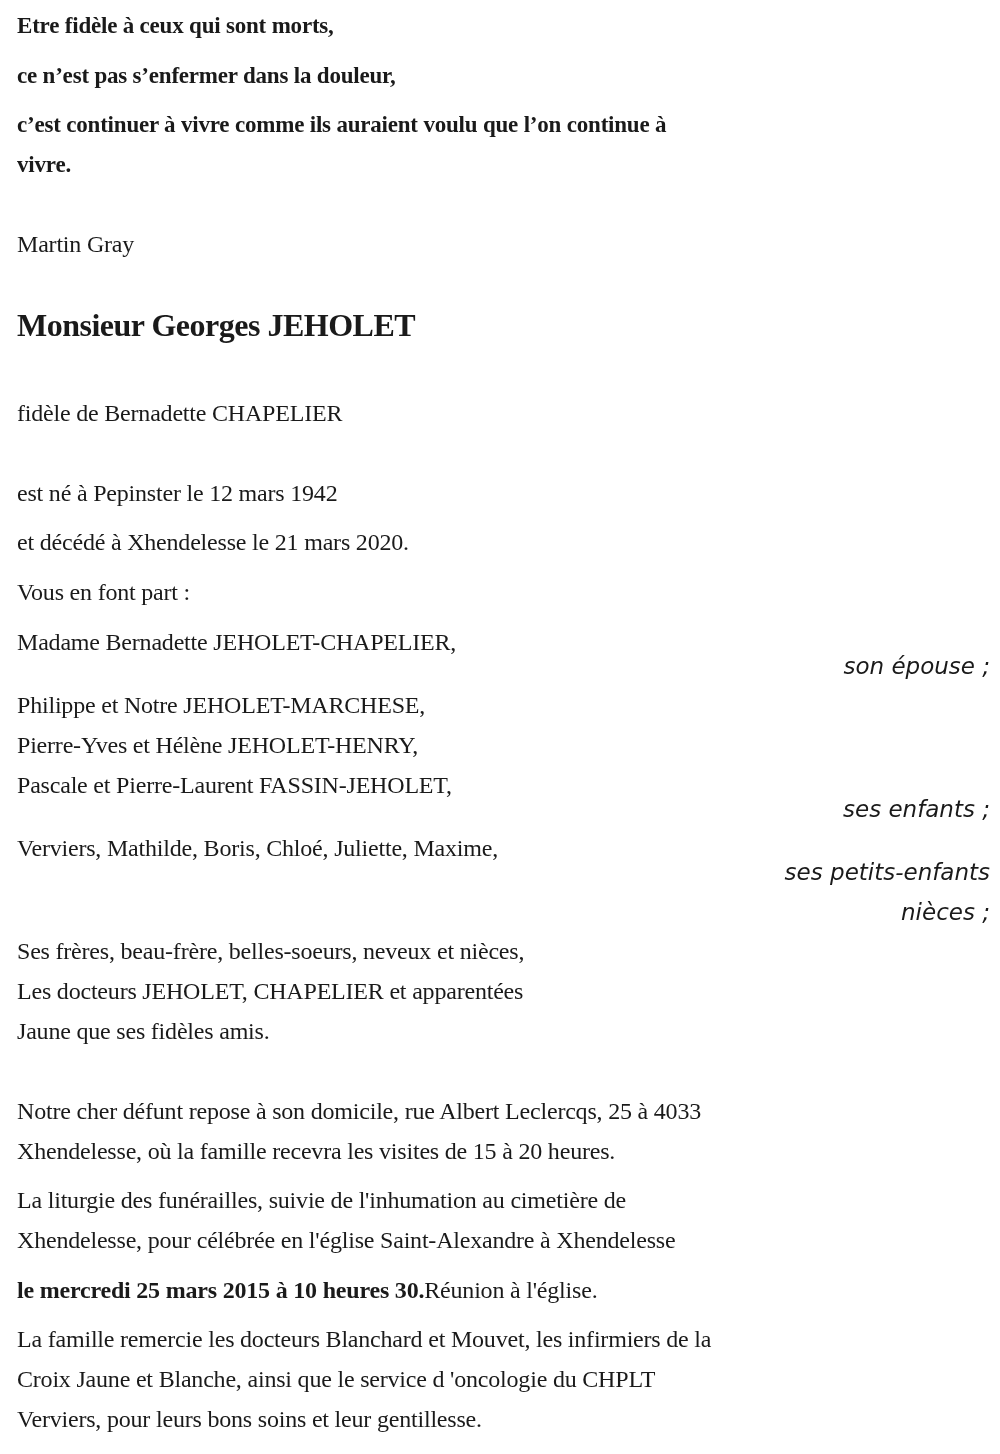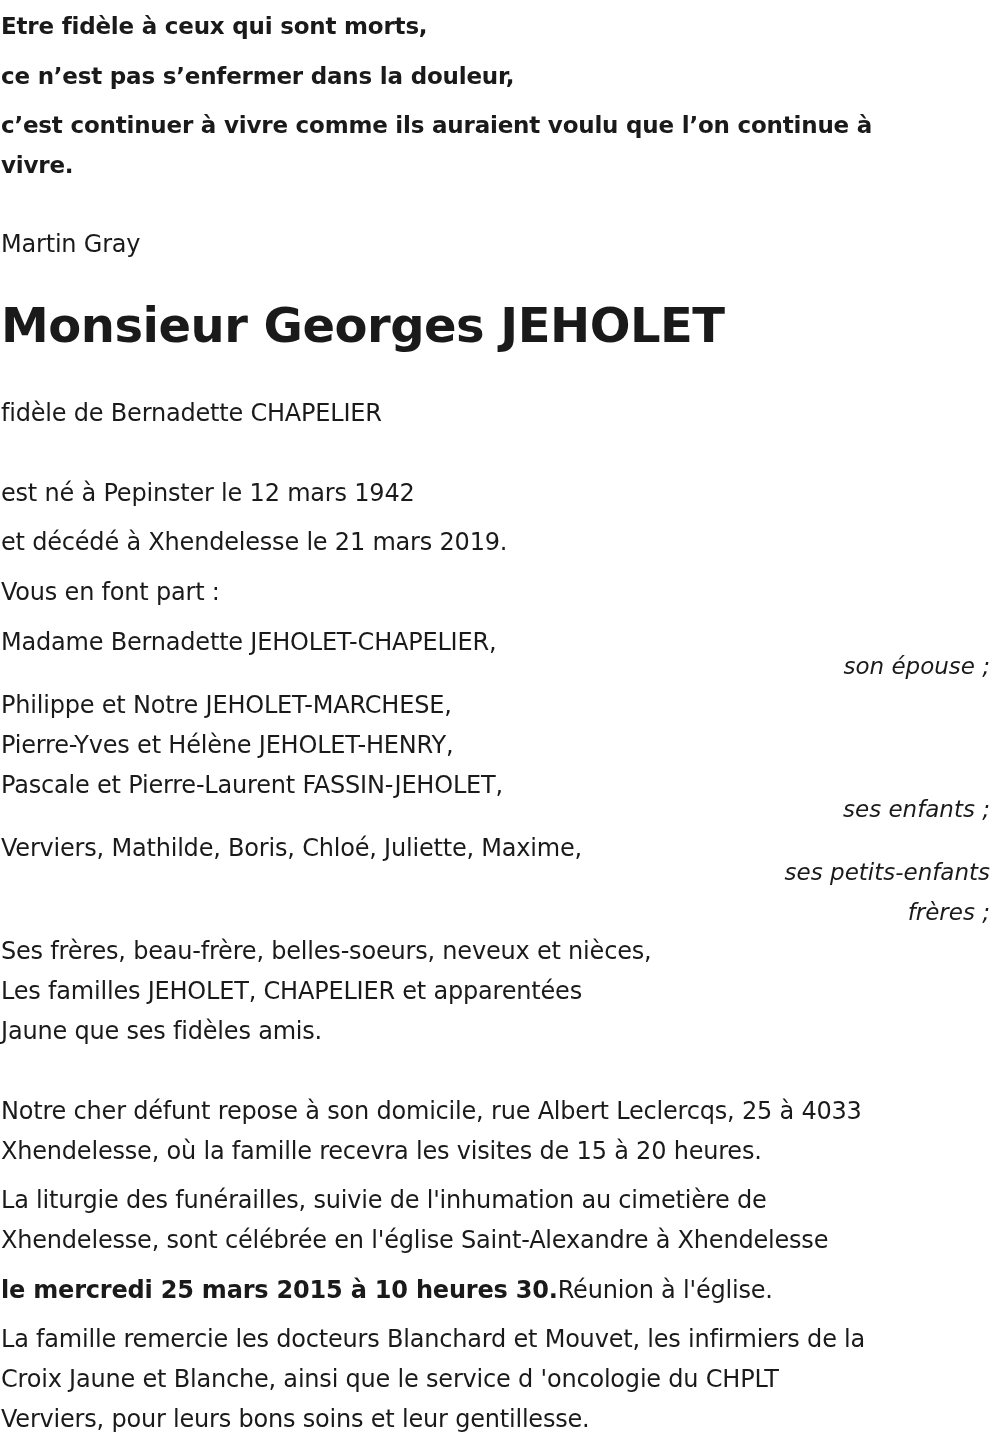--- a/index.html
+++ b/index.html
@@ -10,30 +10,31 @@
     body {
       width: 1000px;
       height: 1454px;
       position: relative;
       overflow: hidden;
       color: #1a1a1a;
       font-family: "DejaVu Sans", sans-serif;
     }
     .line {
       position: absolute;
-      left: 1px;
+      left: 17px;
       white-space: nowrap;
       font-size: 24px;
       line-height: 28px;
       letter-spacing: -0.2px;
+      font-family: Liberation Serif, serif;
     }
     .bold { font-weight: bold; }
     .quote { font-size: 23px; }
     .title {
-      font-size: 48px;
+      font-size: 32px;
       line-height: 42px;
       font-weight: bold;
       letter-spacing: -0.5px;
     }
     .right {
       position: absolute;
       right: 10px;
       white-space: nowrap;
       font-size: 23px;
       line-height: 28px;
@@ -48,56 +49,56 @@
   <div class="line bold quote" style="top:12px">Etre fidèle à ceux qui sont morts,</div>
   <div class="line bold quote" style="top:62px">ce n’est pas s’enfermer dans la douleur,</div>
   <div class="line bold quote" style="top:111px">c’est continuer à vivre comme ils auraient voulu que l’on continue à</div>
   <div class="line bold quote" style="top:151px">vivre.</div>
   <div class="line" style="top:230px">Martin Gray</div>
 </div>
 
 <div class="line title" style="top:304px">Monsieur Georges JEHOLET</div>
 <div class="line" style="top:399px">fidèle de Bernadette CHAPELIER</div>
 <div class="line" style="top:479px">est né à Pepinster le 12 mars 1942</div>
-<div class="line" style="top:528px">et décédé à Xhendelesse le 21 mars 2019.</div>
+<div class="line" style="top:528px">et décédé à Xhendelesse le 21 mars 2020.</div>
 
 <div class="line" style="top:578px">Vous en font part :</div>
 
 <div>
   <div class="line" style="top:628px">Madame Bernadette JEHOLET-CHAPELIER,</div>
   <div class="right" style="top:652px">son épouse ;</div>
 </div>
 
 <div>
   <div class="line" style="top:691px">Philippe et Notre JEHOLET-MARCHESE,</div>
   <div class="line" style="top:731px">Pierre-Yves et Hélène JEHOLET-HENRY,</div>
   <div class="line" style="top:771px">Pascale et Pierre-Laurent FASSIN-JEHOLET,</div>
   <div class="right" style="top:795px">ses enfants ;</div>
 </div>
 
 <div>
   <div class="line" style="top:834px">Verviers, Mathilde, Boris, Chloé, Juliette, Maxime,</div>
   <div class="right" style="top:858px">ses petits-enfants</div>
-  <div class="right" style="top:898px">frères ;</div>
+  <div class="right" style="top:898px">nièces ;</div>
 </div>
 
 <div>
   <div class="line" style="top:937px">Ses frères, beau-frère, belles-soeurs, neveux et nièces,</div>
-  <div class="line" style="top:977px">Les familles JEHOLET, CHAPELIER et apparentées</div>
+  <div class="line" style="top:977px">Les docteurs JEHOLET, CHAPELIER et apparentées</div>
   <div class="line" style="top:1017px">Jaune que ses fidèles amis.</div>
 </div>
 
 <div>
   <div class="line" style="top:1097px">Notre cher défunt repose à son domicile, rue Albert Leclercqs, 25 à 4033</div>
   <div class="line" style="top:1137px">Xhendelesse, où la famille recevra les visites de 15 à 20 heures.</div>
 </div>
 
 <div>
   <div class="line" style="top:1186px">La liturgie des funérailles, suivie de l'inhumation au cimetière de</div>
-  <div class="line" style="top:1226px">Xhendelesse, sont célébrée en l'église Saint-Alexandre à Xhendelesse</div>
+  <div class="line" style="top:1226px">Xhendelesse, pour célébrée en l'église Saint-Alexandre à Xhendelesse</div>
 </div>
 
 <div class="line" style="top:1276px">
   <span class="bold">le mercredi 25 mars 2015 à 10 heures 30.</span><span>Réunion à l'église.</span>
 </div>
 
 <div>
   <div class="line" style="top:1325px">La famille remercie les docteurs Blanchard et Mouvet, les infirmiers de la</div>
   <div class="line" style="top:1365px">Croix Jaune et Blanche, ainsi que le service d 'oncologie du CHPLT</div>
   <div class="line" style="top:1405px">Verviers, pour leurs bons soins et leur gentillesse.</div>

